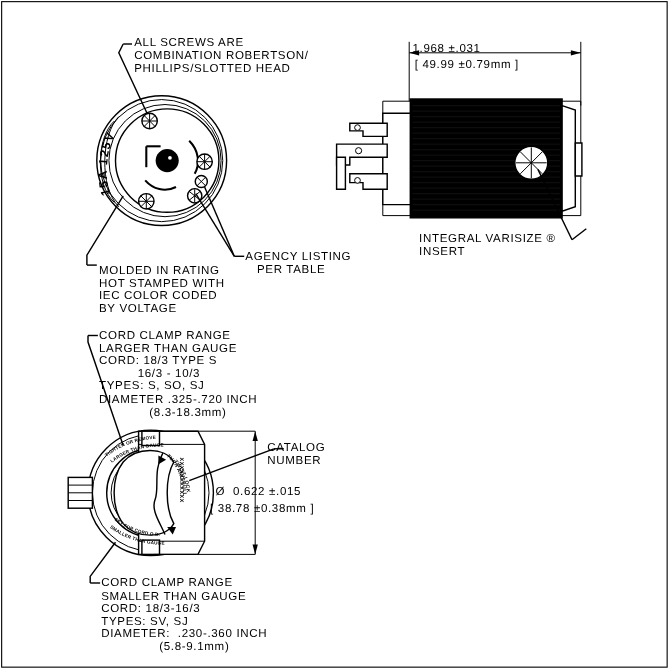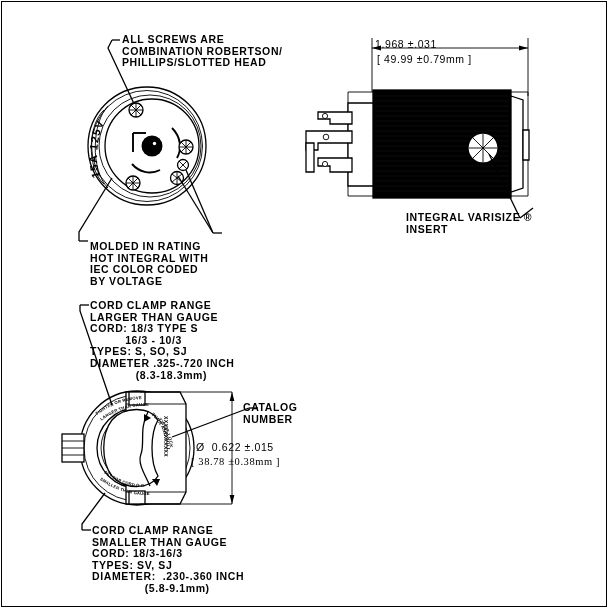--- a/index.html
+++ b/index.html
@@ -22,21 +22,21 @@
     box-sizing:border-box;
     pointer-events:none;
   }
   .note{
     position:absolute;
     font-family:"Liberation Sans", sans-serif;
     font-size:10.5px;
     line-height:11.6px;
     letter-spacing:0.6px;
     white-space:pre;
-    font-weight:700;
+    font-weight:400;
   }
   .dim{
     position:absolute;
     font-family:"Liberation Sans", sans-serif;
     font-size:10.5px;
     line-height:12px;
     letter-spacing:0.6px;
     white-space:pre;
     font-weight:500;
   }
@@ -292,46 +292,48 @@
       <path class="ln med" d="M82 530 L82 524 L105 493"></path>
     </g>
 
   </svg>
 
   <div class="note" style="left:122px;top:34px;">ALL SCREWS ARE
 COMBINATION ROBERTSON/
 PHILLIPS/SLOTTED HEAD</div>
 
   <div class="note" style="left:90px;top:241px;">MOLDED IN RATING
-HOT INTEGRAL WITH
+HOT STAMPED WITH
 IEC COLOR CODED
 BY VOLTAGE</div>
 
+  <div class="note" style="left:223px;top:228px;">AGENCY LISTING
+   PER TABLE</div>
 
   <div class="dim" style="left:375px;top:38px;">1.968 ±.031</div>
 
   <div class="dim" style="left:377px;top:53px;text-align:right;">[ 49.99 ±0.79mm ]</div>
 
-  <div class="note" style="left:381px;top:212px;margin-left:25px;">INTEGRAL VARISIZE ®
+  <div class="note" style="left:381px;top:212px;">INTEGRAL VARISIZE ®
 INSERT</div>
 
   <div class="note" style="left:90px;top:300px;">CORD CLAMP RANGE
 LARGER THAN GAUGE
 CORD: 18/3 TYPE S
           16/3 - 10/3
 TYPES: S, SO, SJ
 DIAMETER .325-.720 INCH
              (8.3-18.3mm)</div>
 
   <div class="note" style="left:243px;top:402px;">CATALOG
 NUMBER</div>
 
   <div class="dim" style="left:196px;top:441px;">Ø  0.622 ±.015</div>
 
-  <div class="dim" style="left:191px;top:456px;font-family:Liberation Serif, serif;">[ 38.78 ±0.38mm ]</div>
+  <div class="dim" style="left:191px;top:456px;">[ 38.78 ±0.38mm ]</div>
 
   <div class="note" style="left:92px;top:525px;">CORD CLAMP RANGE
 SMALLER THAN GAUGE
 CORD: 18/3-16/3
 TYPES: SV, SJ
 DIAMETER:  .230-.360 INCH
                (5.8-9.1mm)</div>
 
 </div>
 

